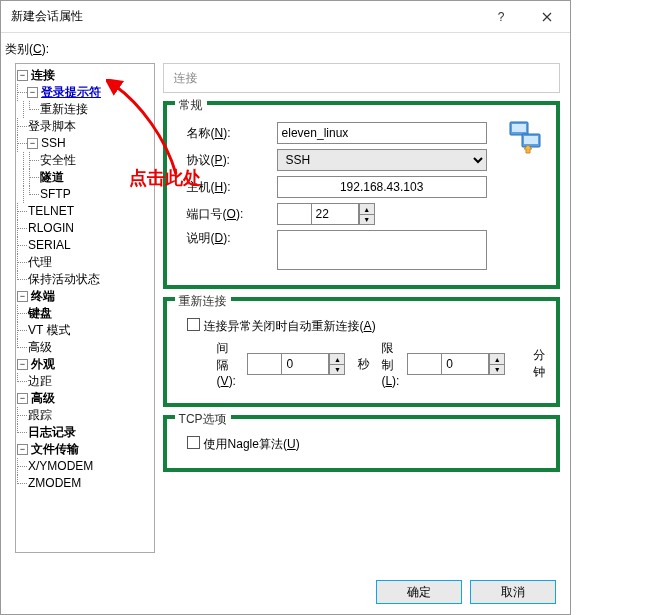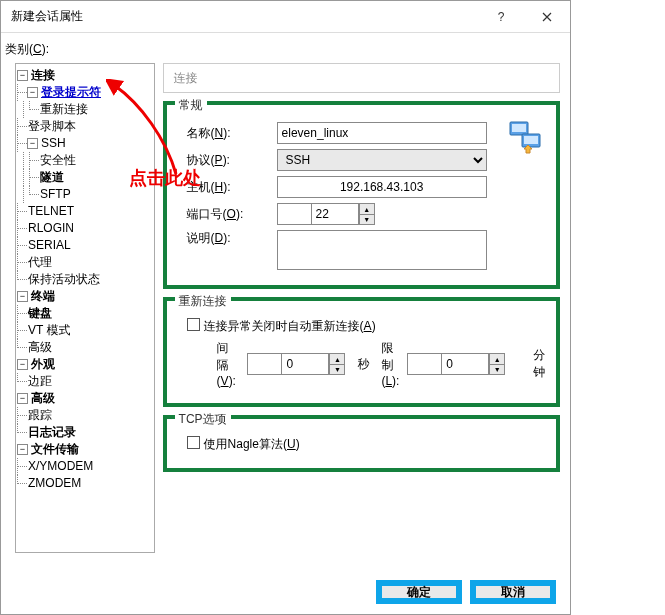--- a/index.html
+++ b/index.html
@@ -43,21 +43,21 @@
   .spin { display:inline-flex; align-items:center; border:1px solid #888; height:22px; background:#fff;}
   .spin input { border:none; width:48px; height:20px; padding:0 4px; font-size:12px; outline:none;margin-left:33px;}
   .spin .btns { display:flex; flex-direction:column; }
   .spin .sbtn { width:15px; height:10px; border-left:1px solid #888; background:#e9e9e9; display:flex;align-items:center;justify-content:center;font-size:7px;line-height:7px;}
   .spin .sbtn + .sbtn{ border-top:1px solid #888;}
   .checkbox { display:inline-flex; align-items:flex-start; gap:4px; }
   .checkbox .box { width:13px; height:13px; border:1px solid #555; background:#fff; }
   .ssh-icon { width:36px; height:36px; }
   
   .bottom { position:absolute; bottom:10px; right:14px; display:flex; gap:8px;}
-  .btn { width:86px; height:24px; border:6px solid #0ea5e9; background:#e9e9e9; display:flex; align-items:center; justify-content:center; font-size:12px;font-weight:bold;}
+  .btn { width:86px; height:24px; border:1px solid #0ea5e9; background:#e9e9e9; display:flex; align-items:center; justify-content:center; font-size:12px;}
   
   .annot { position:absolute; color:#e00; font-size:18px; font-weight:bold; pointer-events:none;}
   .arrow-svg { position:absolute; pointer-events:none; }
   u.acc { text-decoration:underline; }
 </style>
 </head>
 <body>
 
 <div class="window">
 

